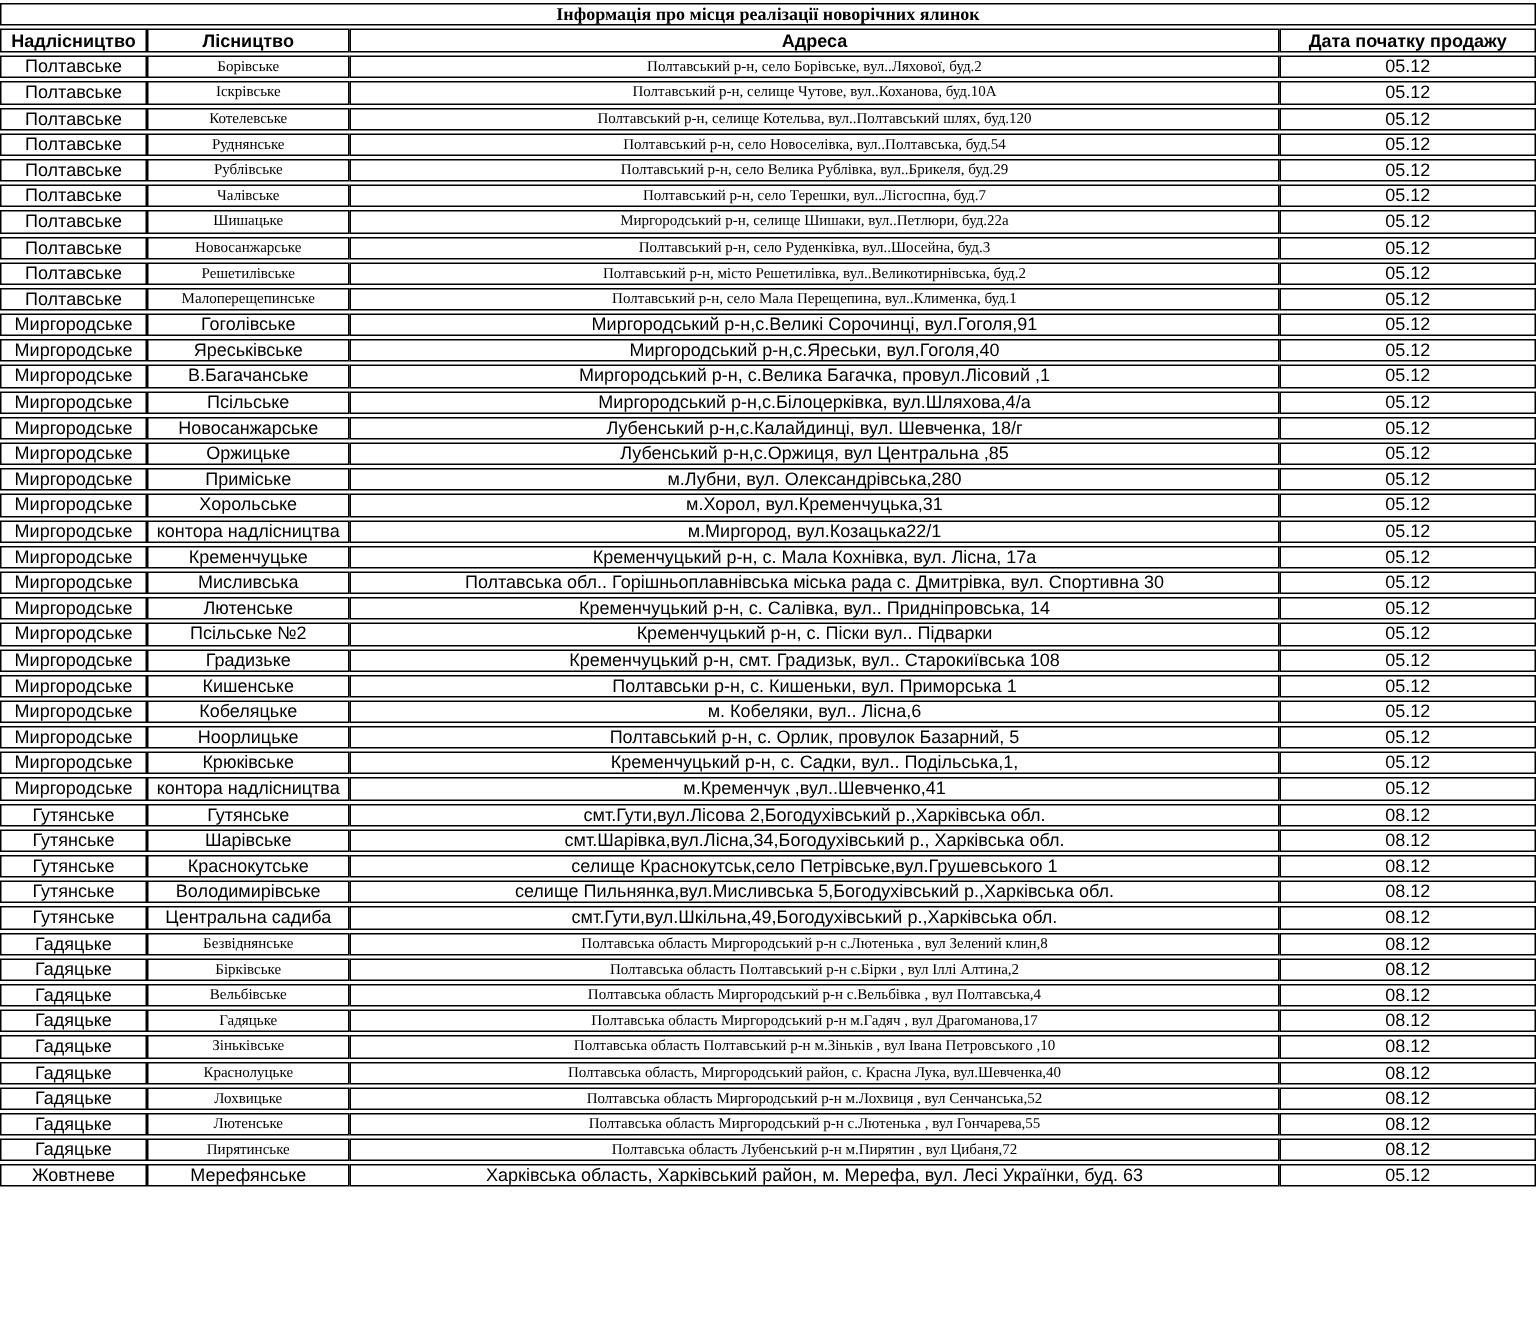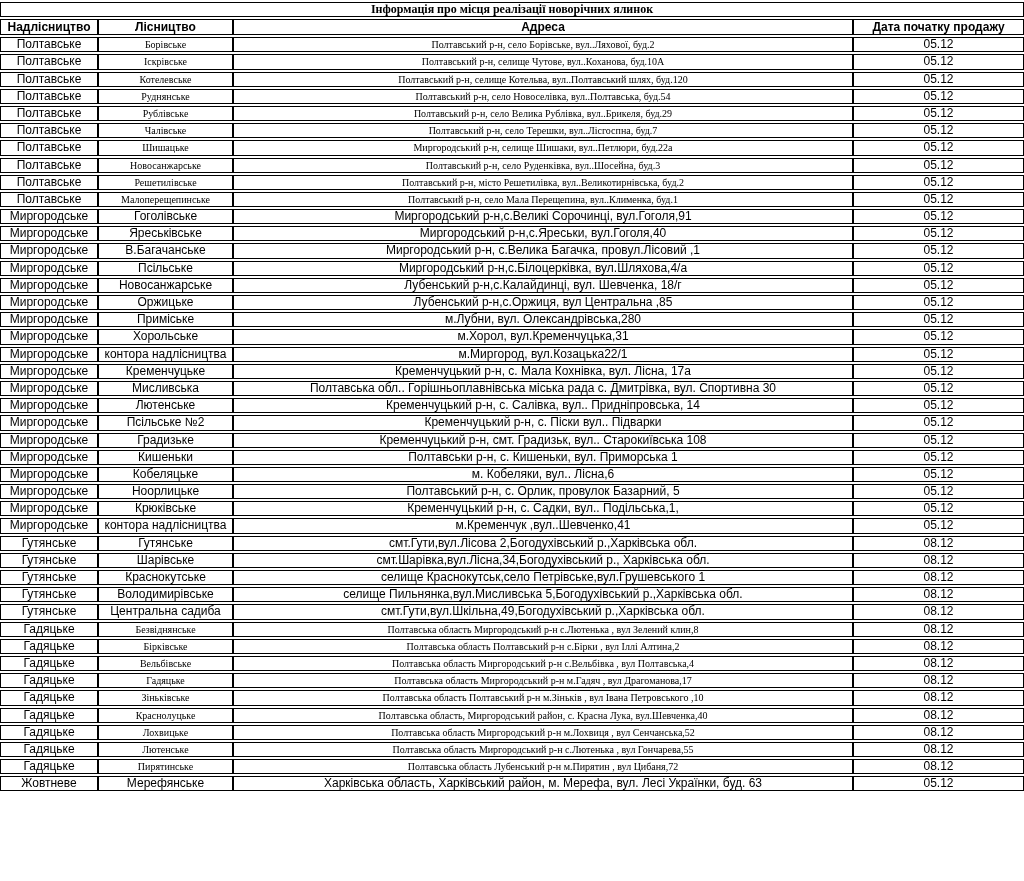--- a/index.html
+++ b/index.html
@@ -226,21 +226,21 @@
         <td>05.12</td>
       </tr>
       <tr class="g-b f-sans">
         <td>Миргородське</td>
         <td>Градизьке</td>
         <td>Кременчуцький р-н, смт. Градизьк, вул.. Старокиївська 108</td>
         <td>05.12</td>
       </tr>
       <tr class="g-b f-sans">
         <td>Миргородське</td>
-        <td>Кишеньки</td>
+        <td>Кишенське</td>
         <td>Полтавськи р-н, с. Кишеньки, вул. Приморська 1</td>
         <td>05.12</td>
       </tr>
       <tr class="g-b f-sans">
         <td>Миргородське</td>
         <td>Кобеляцьке</td>
         <td>м. Кобеляки, вул.. Лісна,6</td>
         <td>05.12</td>
       </tr>
       <tr class="g-b f-sans">

